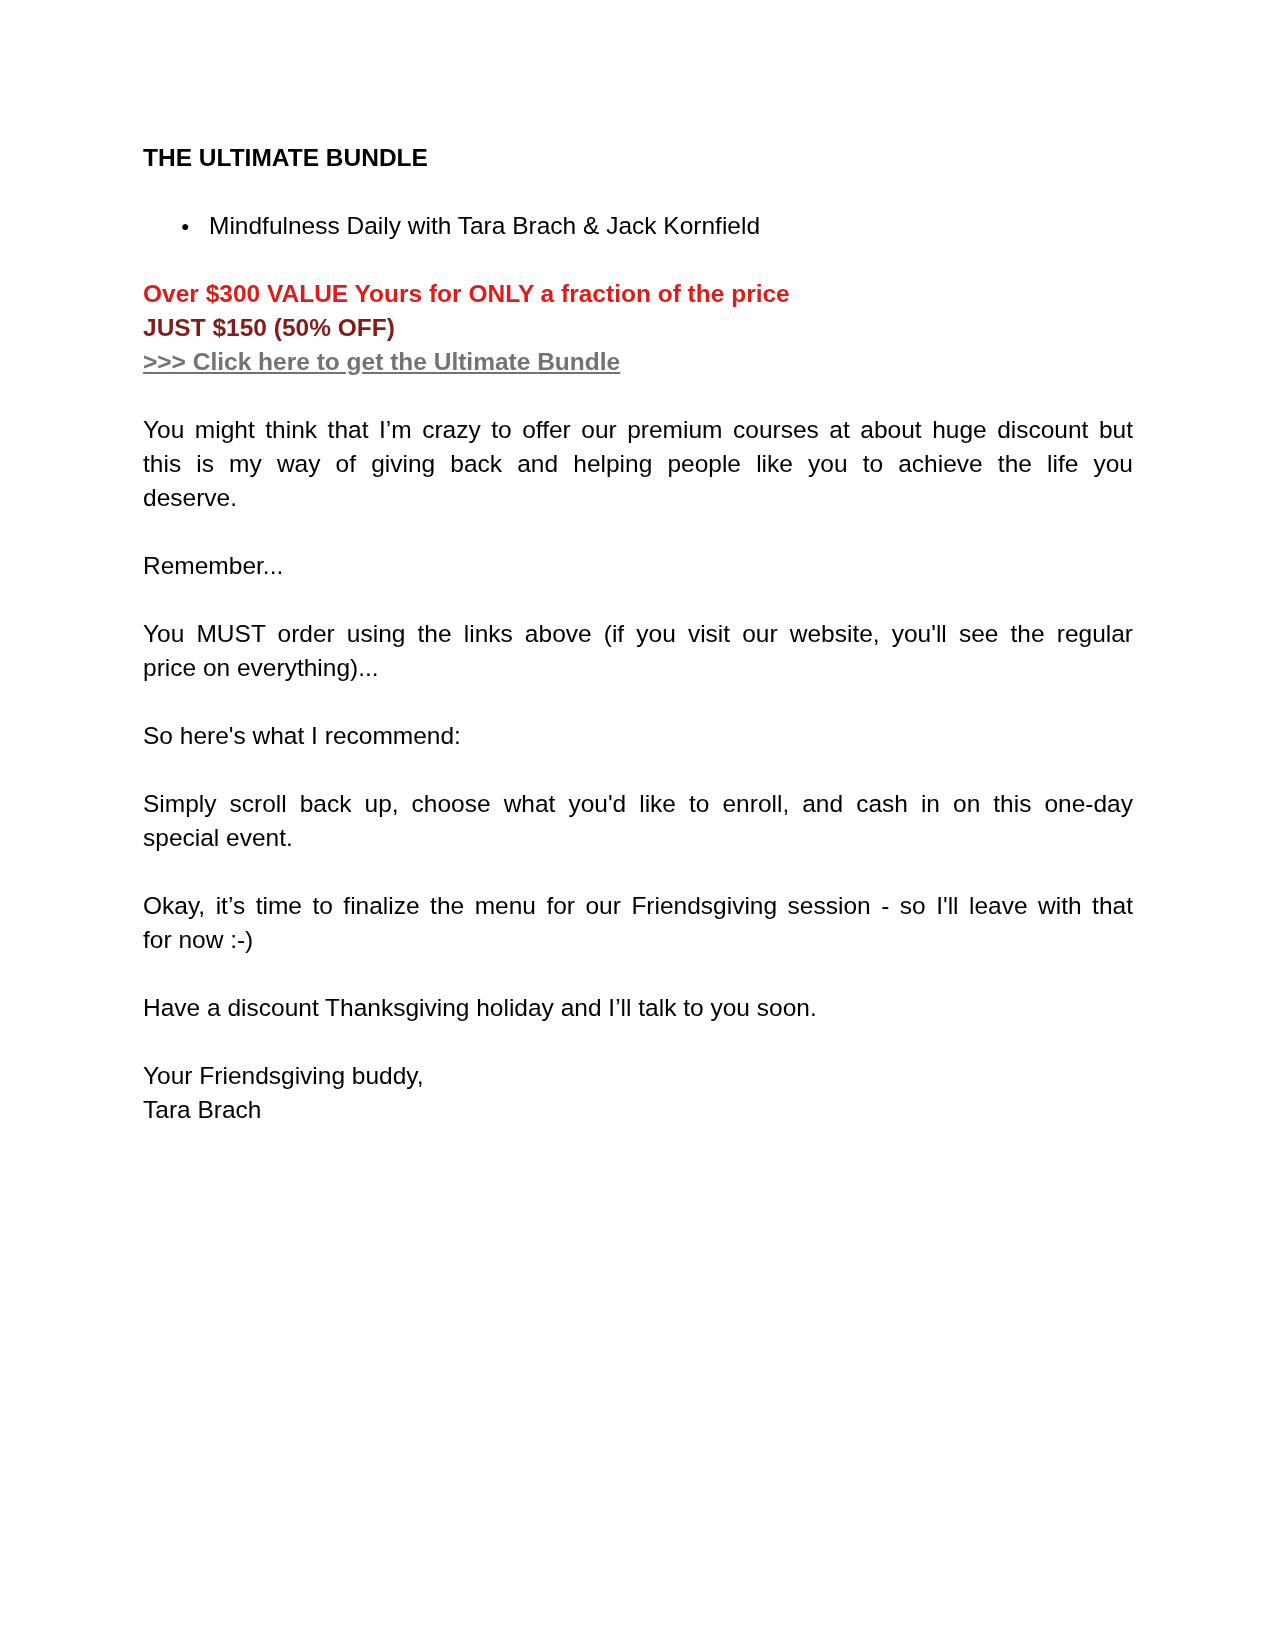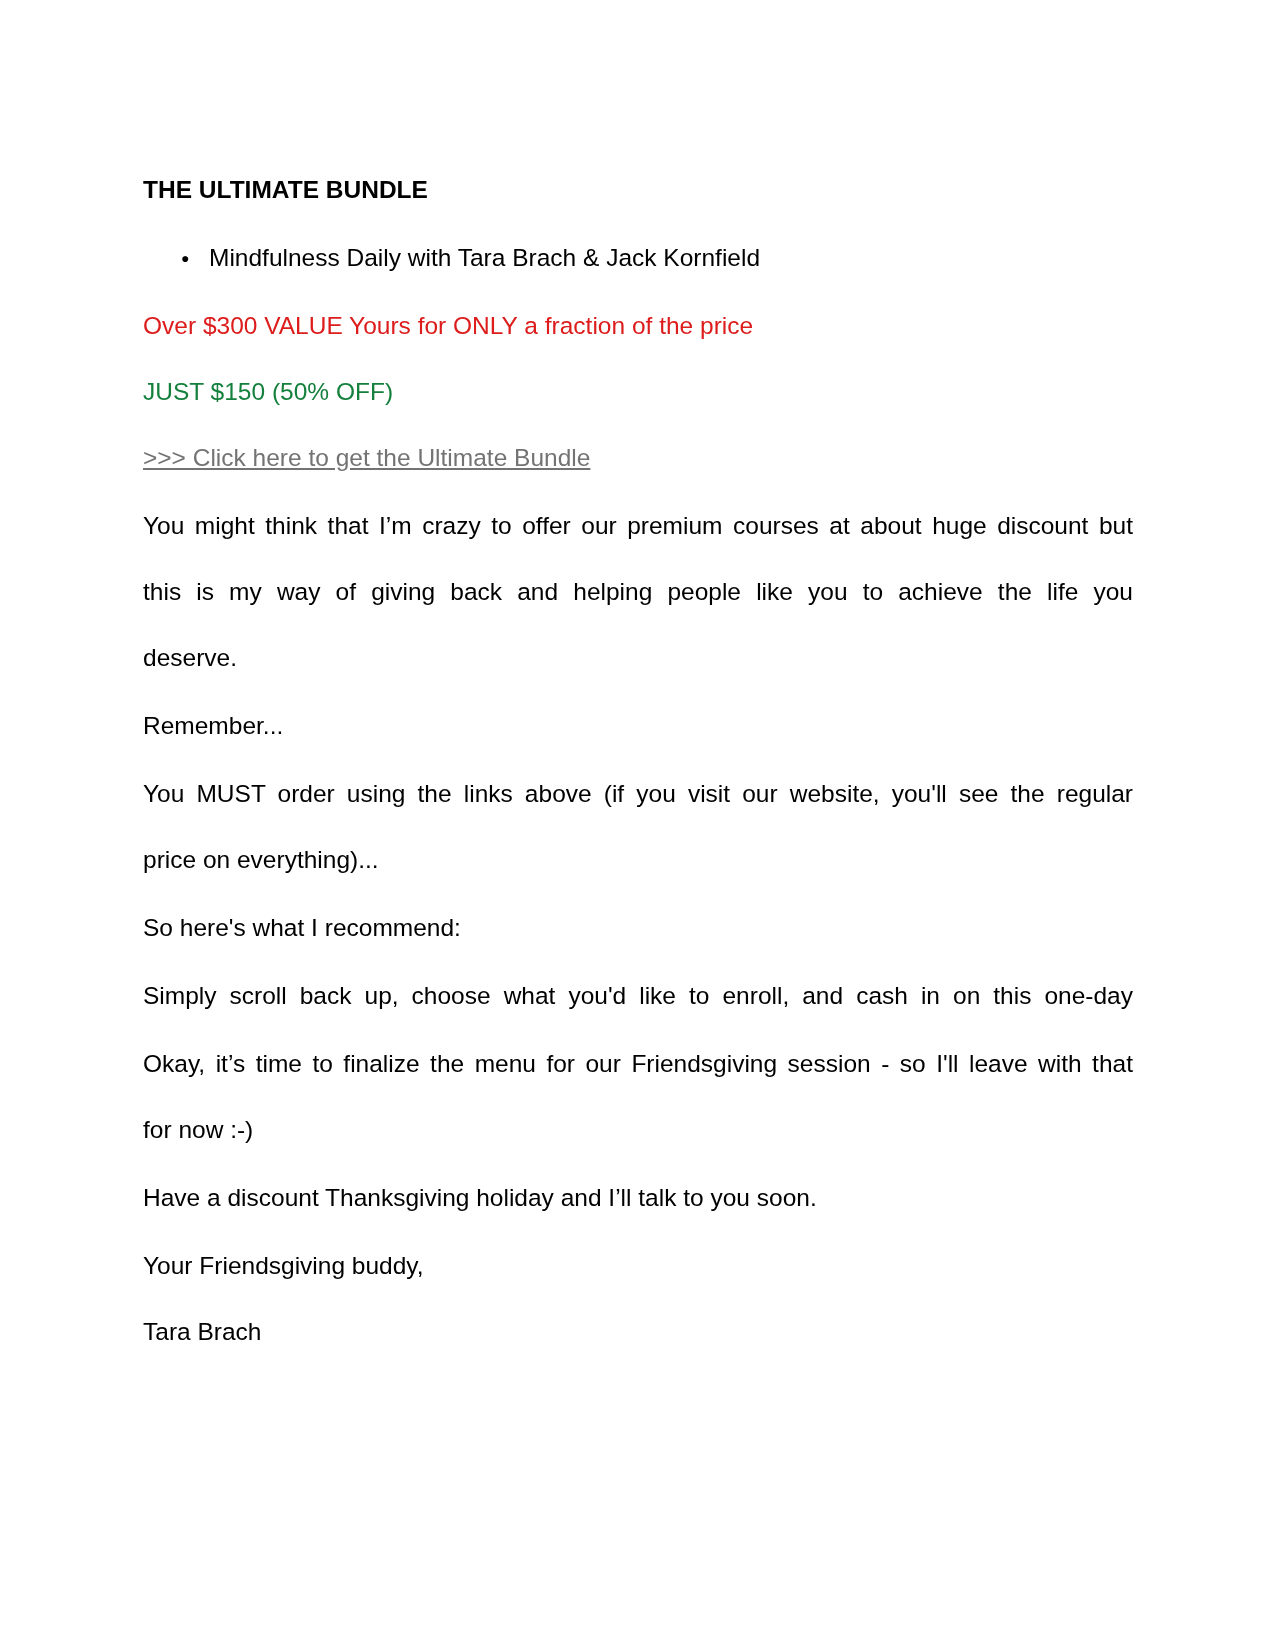--- a/index.html
+++ b/index.html
@@ -7,25 +7,25 @@
   body {
     width: 1275px;
     height: 1650px;
     font-family: "Liberation Sans", "DejaVu Sans", sans-serif;
     font-size: 24.5px;
     color: #000000;
     padding: 141px 142px 0 143px;
     overflow: hidden;
   }
   .block { margin-bottom: 34px; }
-  .line { line-height: 34px; min-height: 34px; margin-top: 32px; }
+  .line { line-height: 34px; min-height: 34px; }
   
   .jfull { text-align: justify; text-align-last: justify; }
   .title { font-weight: bold; }
-  .red { color: #dd1c1c; }
+  .red { color: #dd1c1c; font-weight: bold; }
   a.offer-link {
     color: #dd1c1c;
     text-decoration: underline;
     cursor: pointer;
   }
   ul.bonus-list { list-style: none; }
   ul.bonus-list li {
     position: relative;
     padding-left: 66px;
     line-height: 34px;
@@ -46,21 +46,21 @@
 
   <div class="block line title">THE ULTIMATE BUNDLE</div>
 
 
   <ul class="block bonus-list">
     <li>Mindfulness Daily with Tara Brach &amp; Jack Kornfield</li>
   </ul>
 
   <div class="block">
     <div class="line red" style="color: rgb(221, 28, 28);">Over $300 VALUE Yours for ONLY a fraction of the price</div>
-    <div class="line red" style="color: #15803d;">JUST $150 (50% OFF)</div>
+    <div class="line red" style="color: #7f1d1d;">JUST $150 (50% OFF)</div>
     <div class="line">
       <a class="offer-link red" style="color: #737373;">&gt;&gt;&gt; Click here to get the Ultimate Bundle</a>
     </div>
   </div>
 
   <div class="block">
     <div class="line jfull">You might think that I’m crazy to offer our premium courses at about huge discount but</div>
     <div class="line jfull">this is my way of giving back and helping people like you to achieve the life you</div>
     <div class="line">deserve.</div>
   </div>
@@ -75,20 +75,21 @@
   </div>
 
 
   <div class="block">
     <div class="line">So here's what I recommend:</div>
   </div>
 
 
   <div class="block">
     <div class="line jfull">Simply scroll back up, choose what you'd like to enroll, and cash in on this one-day</div>
+    <div class="line">special event.</div>
   </div>
 
   <div class="block">
     <div class="line jfull">Okay, it’s time to finalize the menu for our Friendsgiving session - so I'll leave with that</div>
     <div class="line">for now :-)</div>
   </div>
 
   <div class="block">
     <div class="line">Have a discount Thanksgiving holiday and I’ll talk to you soon.</div>
   </div>

